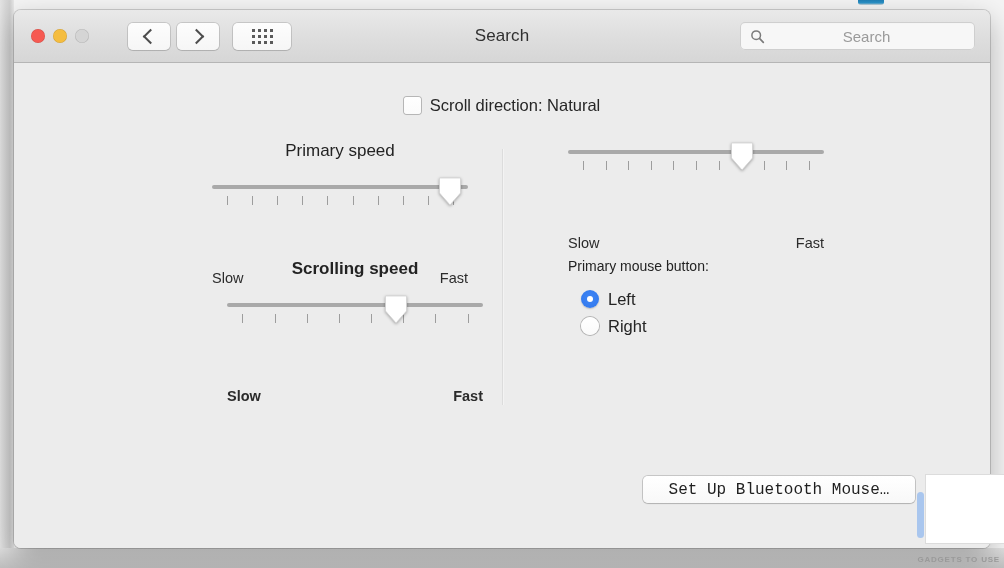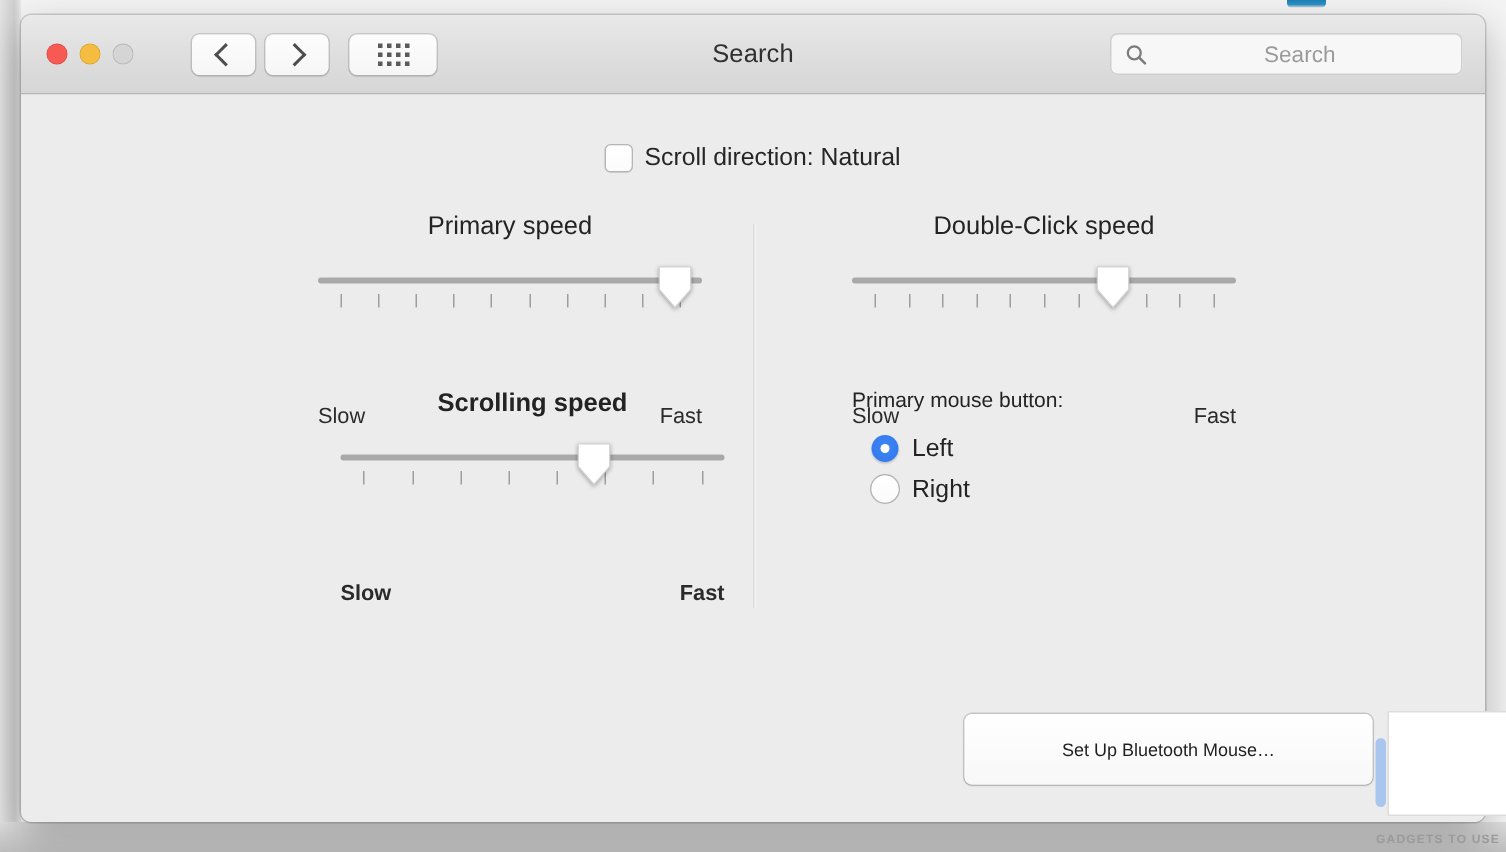--- a/index.html
+++ b/index.html
@@ -310,30 +310,31 @@
     font-size: 16.5px;
     color: #232323;
   }
 
   
   #bt-button {
     position: absolute;
     left: 629px;
     top: 413px;
     width: 272px;
-    height: 47px;
+    height: 27px;
     border-radius: 5px;
     background: linear-gradient(180deg,#ffffff 0%,#f8f8f8 100%);
     box-shadow: 0 0 0 1px rgba(0,0,0,0.16), 0 1px 1.5px rgba(0,0,0,0.1);
     display: flex;
     align-items: center;
     justify-content: center;
-    font-size: 12px;
+    font-size: 16px;
     color: #1f1f1f;
     box-sizing: border-box;
+    font-family: Liberation Mono, monospace;
   }
 
   
   #overlay-panel {
     position: absolute;
     left: 926px;
     top: 475px;
     width: 78px;
     height: 68px;
     background: #ffffff;
@@ -473,21 +474,20 @@
           </svg>
         </div>
       </div>
       <div class="endlabels">
         <span class="lo">Slow</span>
         <span class="hi">Fast</span>
       </div>
     </div>
 
     <div class="slider-block" id="block-dblclick">
-      <div class="slider-title">Double-Click speed</div>
       <div class="slider">
         <div class="track"></div>
         <div class="ticks">
             <i style="left: 6%;"></i>
             <i style="left: 14.8%;"></i>
             <i style="left: 23.6%;"></i>
             <i style="left: 32.4%;"></i>
             <i style="left: 41.2%;"></i>
             <i style="left: 50%;"></i>
             <i style="left: 58.8%;"></i>

